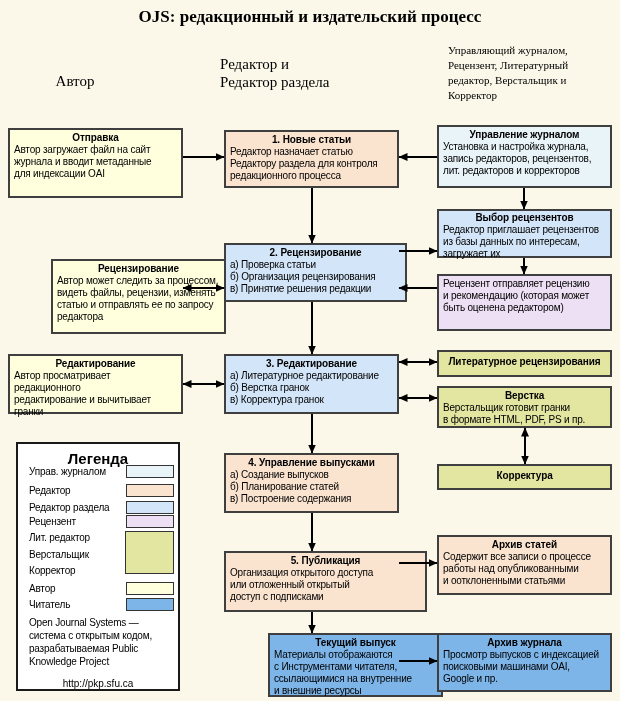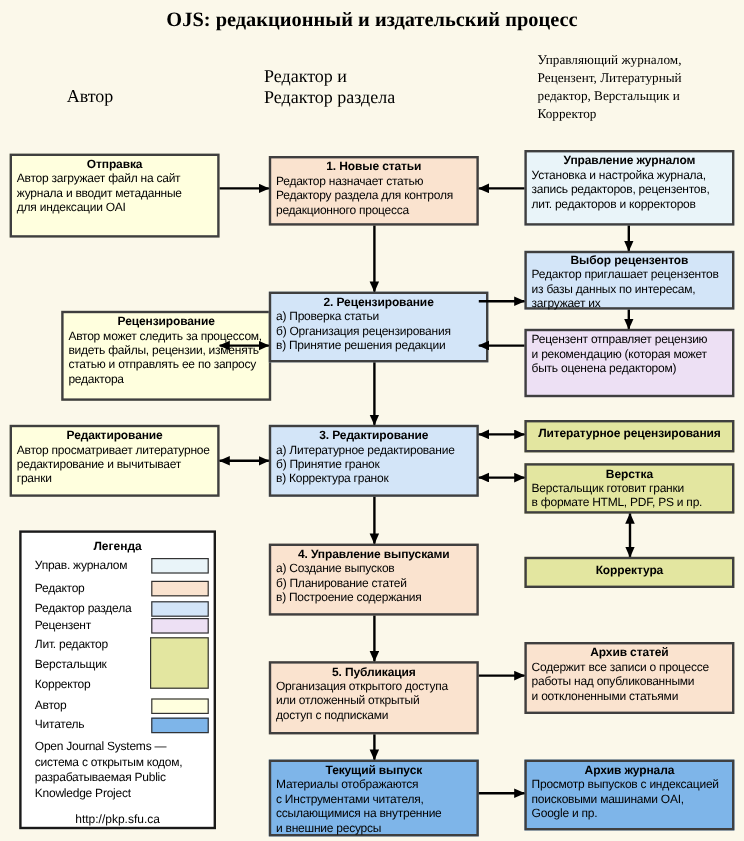--- a/index.html
+++ b/index.html
@@ -22,37 +22,37 @@
   .bt{font-weight:bold;text-align:center;letter-spacing:-0.1px;}
   .bb{text-align:left;white-space:pre-line;letter-spacing:-0.2px;}
 
   #box-submission      {left:8px;  top:128px;width:175px;height:70px;}
   #box-author-review   {left:20px;  top:259px;width:175px;height:75px;margin-left:31px;}
   #box-author-editing  {left:8px;  top:354px;width:175px;height:60px;}
   #box-new-articles    {left:224px;top:130px;width:175px;height:58px;}
   #box-review          {left:224px;top:243px;width:183px;height:59px;}
   #box-editing         {left:224px;top:354px;width:175px;height:60px;}
   #box-issues          {left:224px;top:453px;width:175px;height:60px;}
-  #box-publication     {left:224px;top:551px;width:175px;height:61px;}
+  #box-publication     {left:224px;top:551px;width:203px;height:61px;}
   #box-current-issue   {left:224px;top:633px;width:175px;height:64px;}
   #box-journal-mgmt    {left:437px;top:125px;width:175px;height:63px;}
   #box-reviewer-select {left:437px;top:209px;width:175px;height:49px;padding-top:1px;}
   #box-review-exec     {left:437px;top:274px;width:175px;height:57px;}
   #box-copyediting     {left:437px;top:350px;width:175px;height:27px;padding-top:4px;}
   #box-layout          {left:437px;top:386px;width:175px;height:42px;}
   #box-proofreading    {left:437px;top:464px;width:175px;height:26px;padding-top:4px;}
   #box-article-archive {left:437px;top:535px;width:175px;height:60px;}
   #box-journal-archive {left:437px;top:633px;width:175px;height:59px;}
 
   #flow-arrows{left:0;top:0;width:620px;height:701px;pointer-events:none;}
 
   #legend{left:16px;top:442px;width:164px;height:249px;background:#FFFFFF;
           border:2px solid #1A1A1A;box-sizing:border-box;font-size:10px;}
   #legend .abs{position:absolute;}
-  #legend-title{left:0;top:6px;width:160px;text-align:center;font-weight:bold;font-size:10px;}
+  #legend-title{left:0;top:6px;width:160px;text-align:center;font-weight:bold;font-size:15px;}
   .lg-label{left:11px;letter-spacing:-0.2px;}
   .lg-swatch{left:108px;width:48px;height:13px;border:1px solid #333;box-sizing:border-box;}
   #lg-label-manager {top:22px;} #lg-swatch-manager {top:21px;}
   #lg-label-editor  {top:41px;} #lg-swatch-editor  {top:40px;}
   #lg-label-section {top:58px;} #lg-swatch-section {top:57px;}
   #lg-label-reviewer{top:72px;} #lg-swatch-reviewer{top:71px;}
   #lg-label-copyed  {top:88px;}
   #lg-label-layouter{top:105px;}
   #lg-label-proofer {top:121px;}
   #lg-swatch-layout {top:87px;left:107px;width:49px;height:43px;}
@@ -82,56 +82,56 @@
 </div>
 <div class="box" id="box-author-review" style="background-color: rgb(255, 255, 222);">
   <div class="bt">Рецензирование</div>
   <div class="bb">Автор может следить за процессом,
 видеть файлы, рецензии, изменять
 статью и отправлять ее по запросу
 редактора</div>
 </div>
 <div class="box" id="box-author-editing" style="background-color: rgb(255, 255, 222);">
   <div class="bt">Редактирование</div>
-  <div class="bb">Автор просматривает литературное
+  <div class="bb">Автор просматривает редакционного
 редактирование и вычитывает
 гранки</div>
 </div>
 
 <div class="box" id="box-new-articles" style="background-color: rgb(250, 227, 207);">
   <div class="bt">1. Новые статьи</div>
   <div class="bb">Редактор назначает статью
 Редактору раздела для контроля
 редакционного процесса</div>
 </div>
 <div class="box" id="box-review" style="background-color: rgb(211, 229, 248);">
   <div class="bt">2. Рецензирование</div>
   <div class="bb">а) Проверка статьи
 б) Организация рецензирования
 в) Принятие решения редакции</div>
 </div>
 <div class="box" id="box-editing" style="background-color: rgb(211, 229, 248);">
   <div class="bt">3. Редактирование</div>
   <div class="bb">а) Литературное редактирование
-б) Принятие гранок
+б) Верстка гранок
 в) Корректура гранок</div>
 </div>
 <div class="box" id="box-issues" style="background-color: rgb(250, 227, 207);">
   <div class="bt">4. Управление выпусками</div>
   <div class="bb">а) Создание выпусков
 б) Планирование статей
 в) Построение содержания</div>
 </div>
 <div class="box" id="box-publication" style="background-color: rgb(250, 227, 207);">
   <div class="bt">5. Публикация</div>
   <div class="bb">Организация открытого доступа
 или отложенный открытый
 доступ с подписками</div>
 </div>
-<div class="box" id="box-current-issue" style="background-color: rgb(126, 181, 233);">
+<div class="box" id="box-current-issue" style="background-color: rgb(126, 181, 233); margin-left: 44px;">
   <div class="bt">Текущий выпуск</div>
   <div class="bb">Материалы отображаются
 с Инструментами читателя,
 ссылающимися на внутренние
 и внешние ресурсы</div>
 </div>
 
 <div class="box" id="box-journal-mgmt" style="background-color: rgb(233, 244, 249);">
   <div class="bt">Управление журналом</div>
   <div class="bb">Установка и настройка журнала,

